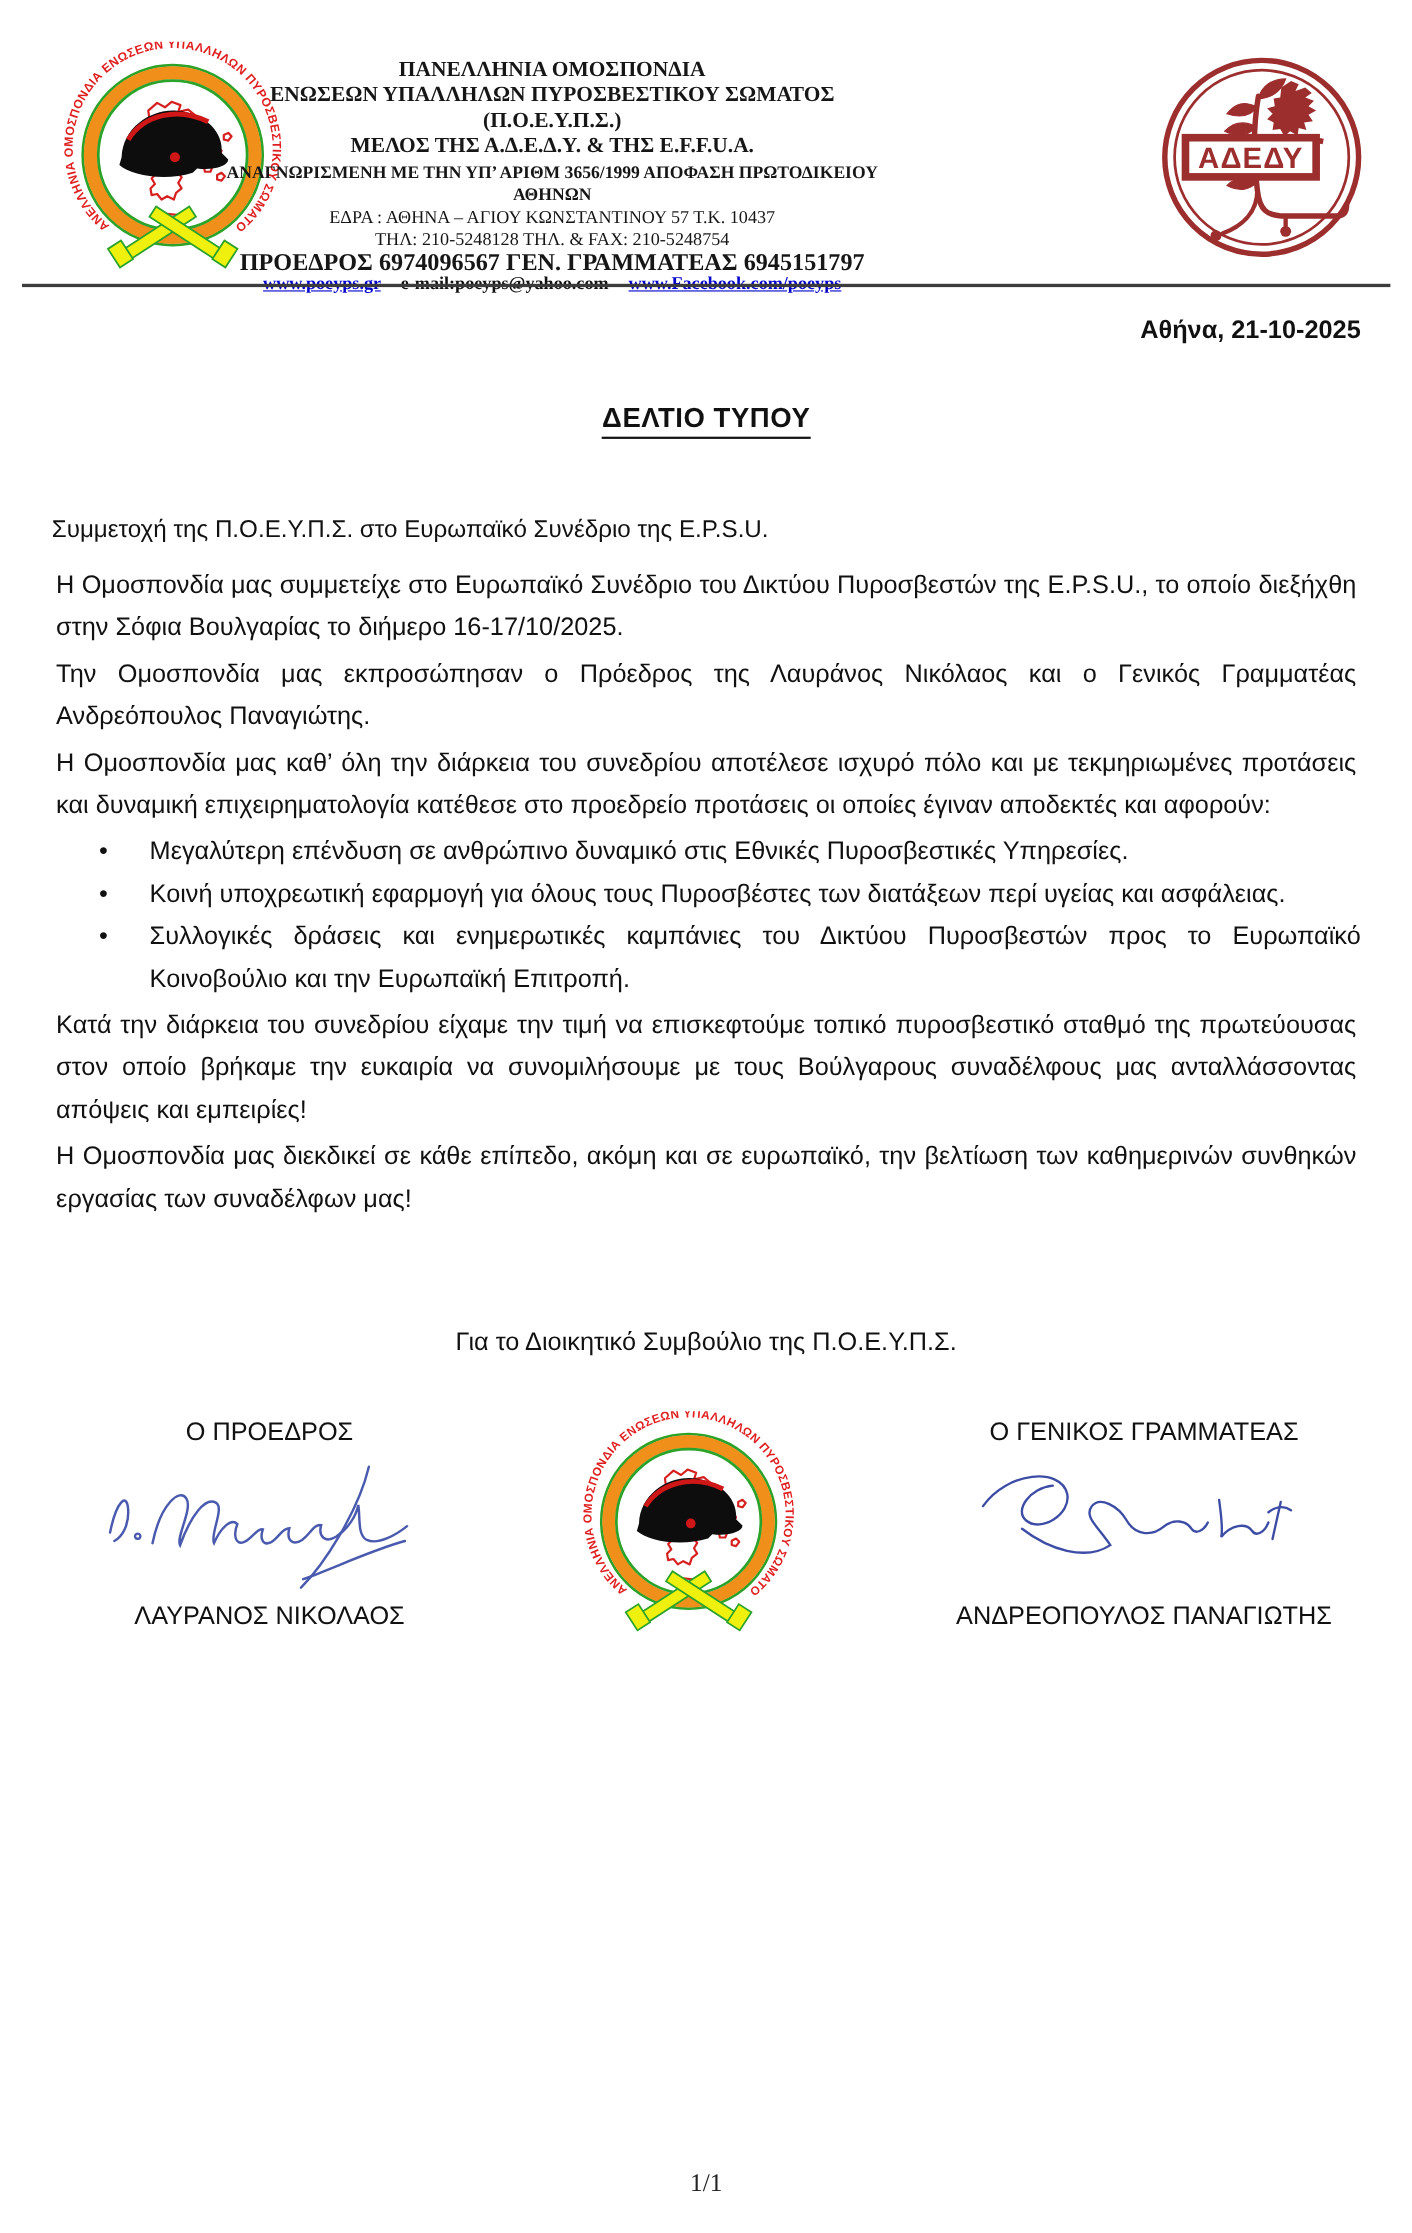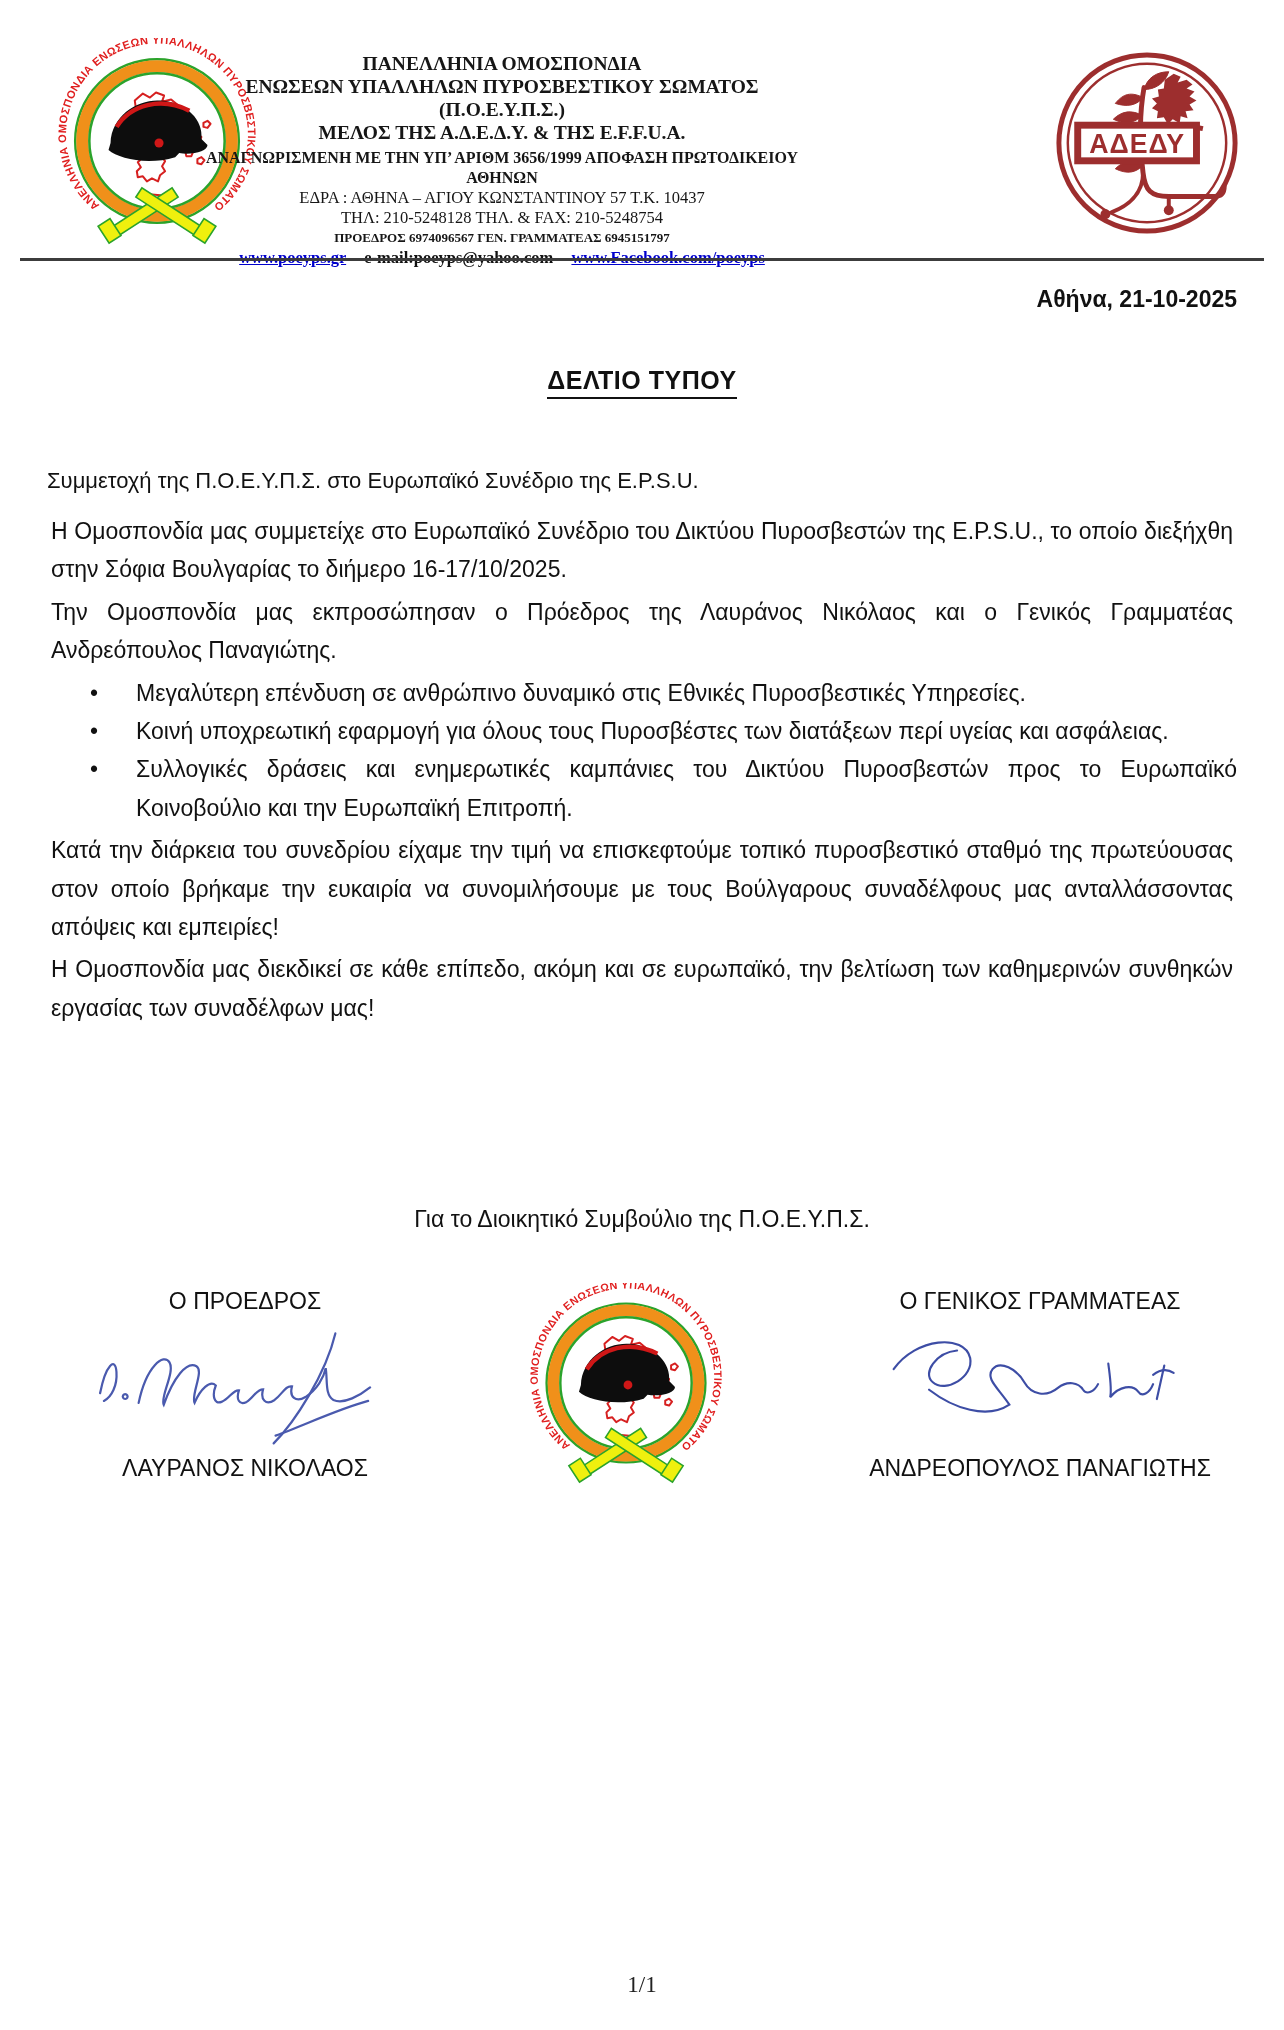--- a/index.html
+++ b/index.html
@@ -14,21 +14,21 @@
   
   .emblem-left{position:absolute;left:56px;top:38px;width:202px;height:207px;}
   .adedy-logo{position:absolute;left:1048px;top:46px;width:198px;height:194px;}
   .org-block{
     position:absolute;left:182px;top:52px;width:640px;
     text-align:center;font-family:"Liberation Serif",serif;color:#161616;
   }
   .org-l14{font-size:19.5px;line-height:23px;font-weight:bold;}
   .org-l5{font-size:16px;line-height:20px;font-weight:bold;margin-top:4px;}
   .org-l67{font-size:16.5px;line-height:20px;}
-  .org-l8{font-size:13px;line-height:20px;font-weight:bold;}
+  .org-l8{font-size:22px;line-height:20px;font-weight:bold;}
   .org-l9{font-size:16.5px;line-height:20px;font-weight:bold;}
   .org-l9 a{color:#0000cc;text-decoration:underline;cursor:pointer;}
   .org-l9 .email{color:#111;margin:5px 14px;}
   .separator{position:absolute;left:20px;top:258px;width:1244px;border-top:3px solid #3c3c3c;}
   
   .date-line{position:absolute;right:47px;top:286px;font-size:23px;font-weight:bold;}
   .doc-title{position:absolute;left:0;top:366px;width:100%;text-align:center;}
   .doc-title span{
     display:inline-block;font-size:25px;font-weight:bold;
     border-bottom:2.5px solid #111;padding-bottom:2px;letter-spacing:0.5px;
@@ -150,20 +150,21 @@
 
   <div class="doc-title">
     <span>ΔΕΛΤΙΟ ΤΥΠΟΥ</span>
   </div>
 
   <div class="subject">Συμμετοχή της Π.Ο.Ε.Υ.Π.Σ. στο Ευρωπαϊκό Συνέδριο της E.P.S.U.</div>
 
   <div class="body-text">
     <p>Η Ομοσπονδία μας συμμετείχε στο Ευρωπαϊκό Συνέδριο του Δικτύου Πυροσβεστών της E.P.S.U., το οποίο διεξήχθη στην Σόφια Βουλγαρίας το διήμερο 16-17/10/2025.</p>
     <p>Την Ομοσπονδία μας εκπροσώπησαν ο Πρόεδρος της Λαυράνος Νικόλαος και ο Γενικός Γραμματέας Ανδρεόπουλος Παναγιώτης.</p>
+    <p>Η Ομοσπονδία μας καθ’ όλη την διάρκεια του συνεδρίου αποτέλεσε ισχυρό πόλο και με τεκμηριωμένες προτάσεις και δυναμική επιχειρηματολογία κατέθεσε στο προεδρείο προτάσεις οι οποίες έγιναν αποδεκτές και αφορούν:</p>
     <ul>
       <li>Μεγαλύτερη επένδυση σε ανθρώπινο δυναμικό στις Εθνικές Πυροσβεστικές Υπηρεσίες.</li>
       <li>Κοινή υποχρεωτική εφαρμογή για όλους τους Πυροσβέστες των διατάξεων περί υγείας και ασφάλειας.</li>
       <li>Συλλογικές δράσεις και ενημερωτικές καμπάνιες του Δικτύου Πυροσβεστών προς το Ευρωπαϊκό Κοινοβούλιο και την Ευρωπαϊκή Επιτροπή.</li>
     </ul>
     <p>Κατά την διάρκεια του συνεδρίου είχαμε την τιμή να επισκεφτούμε τοπικό πυροσβεστικό σταθμό της πρωτεύουσας στον οποίο βρήκαμε την ευκαιρία να συνομιλήσουμε με τους Βούλγαρους συναδέλφους μας ανταλλάσσοντας απόψεις και εμπειρίες!</p>
     <p>Η Ομοσπονδία μας διεκδικεί σε κάθε επίπεδο, ακόμη και σε ευρωπαϊκό, την βελτίωση των καθημερινών συνθηκών εργασίας των συναδέλφων μας!</p>
   </div>
 
   <div class="closing">Για το Διοικητικό Συμβούλιο της Π.Ο.Ε.Υ.Π.Σ.</div>

